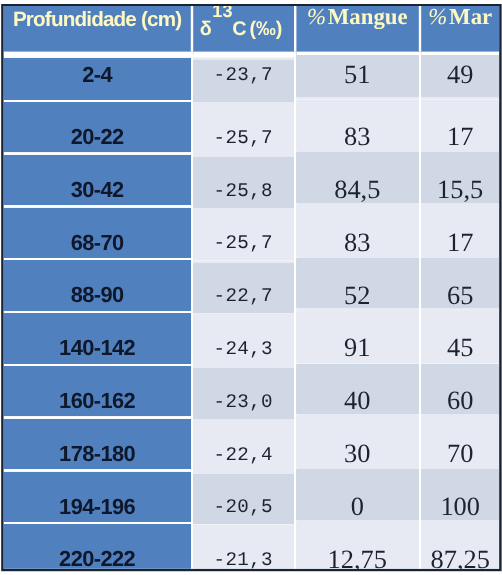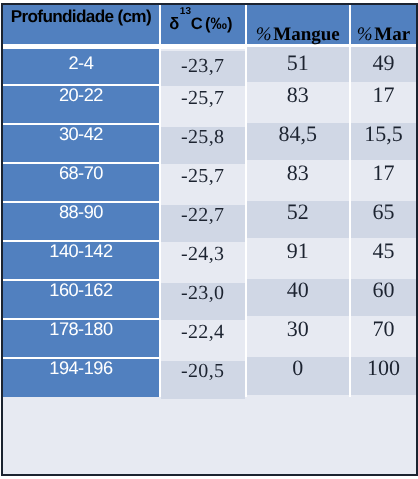--- a/index.html
+++ b/index.html
@@ -5,46 +5,46 @@
 <style>
   html,body{margin:0;padding:0;background:#ffffff;-webkit-font-smoothing:antialiased;text-rendering:geometricPrecision;}
   body{width:418px;height:479px;overflow:hidden;will-change:transform;transform:translateZ(0);font-family:"Liberation Sans",sans-serif;}
 
   .table-wrap{will-change:transform;transform:translateZ(0);position:absolute;left:1.4px;top:2.9px;width:416.6px;height:473.1px;
     box-sizing:border-box;border:2px solid #1b2330;overflow:hidden;background:#e7eaf2;}
 
   table{border-collapse:collapse;width:100%;table-layout:fixed;}
   th,td{padding:0;margin:0;box-sizing:border-box;}
 
-  thead th{height:40.56px;background:#5180bf;color:#000000;font-weight:bold;font-size:17.2px;
+  thead th{height:40.56px;background:#5180bf;color:#fef9c3;font-weight:bold;font-size:17.2px;
     text-align:center;border-right:2px solid #ffffff;vertical-align:top;padding-top:4px;line-height:1;}
   thead th:last-child{border-right:none;}
 
   tbody td{height:39px;font-size:15px;text-align:center;color:#1c2330;
     border-top:2px solid #ffffff;border-right:2px solid #ffffff;
-    vertical-align:top;line-height:1;padding-top:0;}
+    vertical-align:top;line-height:1;padding-top:20px;}
   tbody td:last-child{border-right:none;margin-top:29px;}
 
   tbody tr:nth-child(odd) td{background:#d0d7e5;}
   tbody tr:nth-child(even) td{background:#e7eaf2;}
   tbody tr:first-child td{border-top:5.7px solid #ffffff;height:38.46px;padding-top:5.2px;}
-  tbody td.depth{background:#5180bf !important;color:#ffffff;font-weight:normal;font-size:18.2px;letter-spacing:-0.5px;position:relative;top:-0.2px;}
+  tbody td.depth{background:#5180bf !important;color:#0f172a;font-weight:bold;font-size:18.2px;letter-spacing:-0.5px;position:relative;top:-0.2px;}
 
   .serif{font-family:"Liberation Serif",serif;font-size:22px;}
   tbody td.serif{position:relative;top:-2.0px;}
-  thead th.serif{font-size:19px;font-weight:bold;line-height:1;padding-top:20px;top:0;}
-  .sans{font-family:Liberation Serif, serif;font-size:20px;letter-spacing:0.3px;}
+  thead th.serif{font-size:19px;font-weight:bold;line-height:1;padding-top:0;top:0;}
+  .sans{font-family:Liberation Mono, monospace;font-size:16px;letter-spacing:0.3px;}
   tbody td.sans{position:relative;top:2.1px;}
 
   .pct{font-style:italic;font-weight:normal;letter-spacing:1.6px;}
   .pctw{font-weight:bold;}
   .hdepth span{letter-spacing:-0.68px;position:relative;top:-1.2px;display:inline-block;}
   .d13{position:relative;display:inline-block;font-size:16.5px;line-height:1;white-space:pre;top:6.2px;left:-1.8px;}
   .d13-unit{margin-left:2.4px;}
-  .d13-sup{font-size:10px;position:relative;top:-15.1px;left:0.4px;letter-spacing:0.2px;margin-right:0px;}
+  .d13-sup{font-size:15px;position:relative;top:-15.1px;left:0.4px;letter-spacing:0.2px;margin-right:0px;}
 </style>
 </head>
 <body>
 
 <div class="table-wrap">
   <table>
     <colgroup>
       <col style="width:156.8px">
         <col style="width:85.8px">
         <col style="width:104.3px">
@@ -106,15 +106,21 @@
           <td class="sans">-22,4</td>
           <td class="serif">30</td>
           <td class="serif">70</td>
         </tr>
         <tr>
           <td class="depth">194-196</td>
           <td class="sans">-20,5</td>
           <td class="serif">0</td>
           <td class="serif">100</td>
         </tr>
+        <tr>
+          <td class="depth">220-222</td>
+          <td class="sans">-21,3</td>
+          <td class="serif">12,75</td>
+          <td class="serif">87,25</td>
+        </tr>
       </tbody>
   </table>
 </div>
 
 </body></html>

